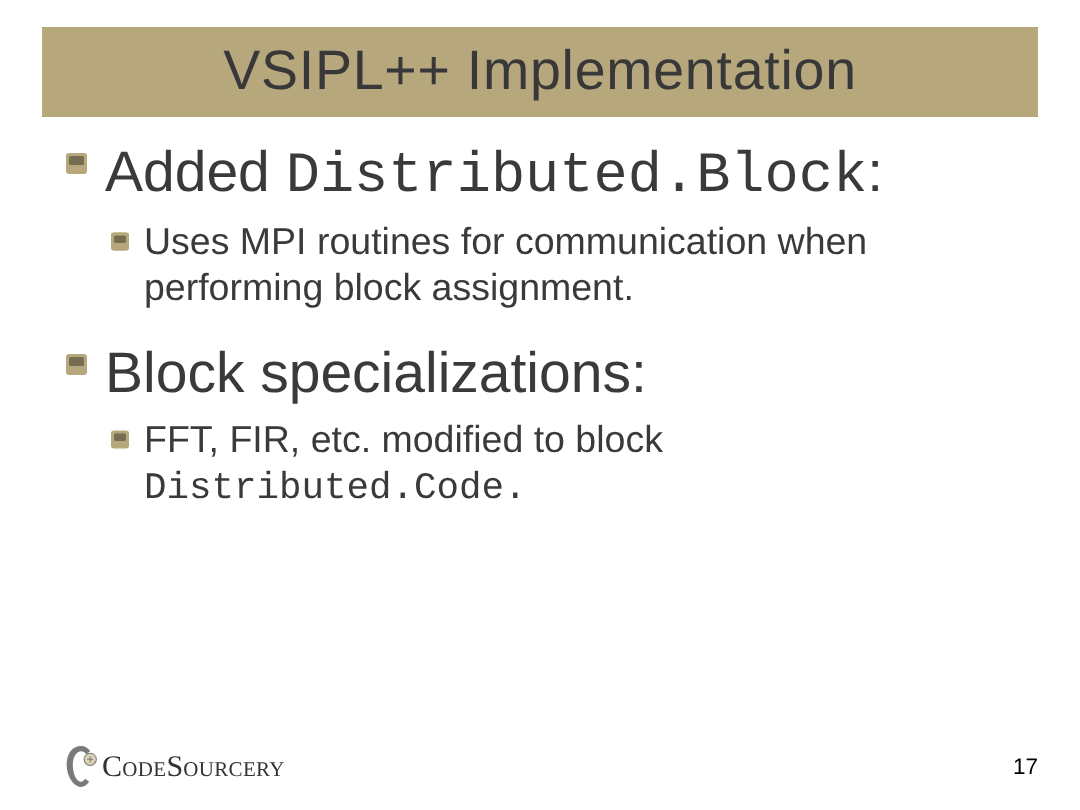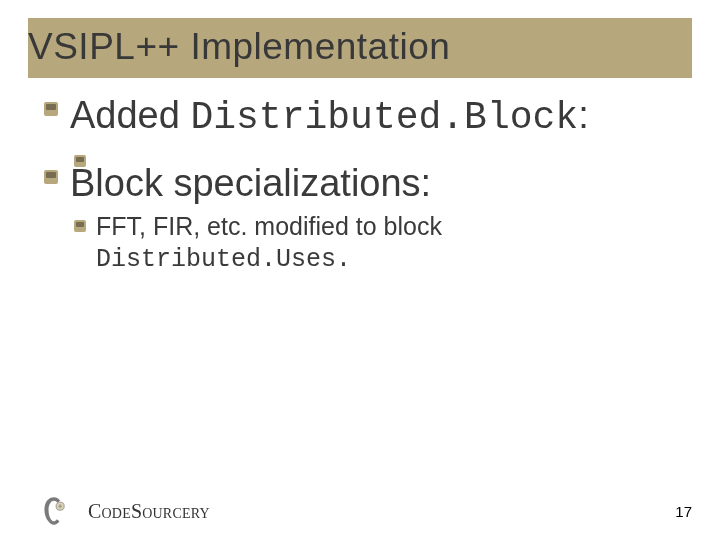--- a/index.html
+++ b/index.html
@@ -10,20 +10,21 @@
     background: #ffffff;
     font-family: Verdana, Geneva, sans-serif;
     color: #3a3a3a;
     overflow: hidden;
     position: relative;
   }
   .title-band {
     background: #b6a77d;
     margin: 18px 28px 0 28px;
     padding: 8px 0 10px 0;
+    text-align: center;
   }
   .title-band h1 {
     margin: 0;
     font-weight: normal;
     font-size: 37px;
     color: #383838;
     letter-spacing: 0.5px;
   }
   .content {
     margin: 14px 44px 0 44px;
@@ -96,21 +97,21 @@
     bottom: 6px;
     font-size: 15px;
     color: #000000;
   }
   .logo {
     position: absolute;
     left: 40px;
     bottom: 0;
     display: flex;
     align-items: center;
-    gap: 20px;
+    gap: 0;
   }
   .logo svg {
     width: 28px;
     height: 30px;
   }
   .logo-text {
     font-family: Georgia, 'Times New Roman', serif;
     font-size: 20px;
     color: #333;
     letter-spacing: 0.2px;
@@ -130,29 +131,33 @@
 
   <div class="l1">
     <span class="bullet"></span>
     <span>Added </span><span class="mono">Distributed.Block</span><span>:</span>
   </div>
 
   <div class="l2">
     <span class="bullet"></span>
   </div>
 
+  <div class="l2">
+    <span class="bullet"></span>
+    <span>Uses MPI routines for communication when performing block assignment.</span>
+  </div>
 
   <div class="l1" style="margin-top:18px;">
     <span class="bullet"></span>
     <span>Block specializations:</span>
   </div>
 
   <div class="l2">
     <span class="bullet"></span>
-    <span>FFT, FIR, etc. modified to block </span><span class="mono">Distributed.Uses.</span><span></span>
+    <span>FFT, FIR, etc. modified to block </span><span class="mono">Distributed.Code.</span><span></span>
   </div>
 
 </div>
 
 <div class="footer">
   <div class="logo">
     <svg viewBox="0 0 40 44">
       <path d="M20 2 C12 2 6 9 6 20 C6 33 14 42 20 42 C23 42 26 40 28 37 L24 34 C23 36 21 37 20 37 C16 37 12 30 12 20 C12 12 16 7 20 7 C22 7 24 8 25 10 L29 7 C27 4 24 2 20 2 Z" fill="#7a7a7a"></path>
       <circle cx="29" cy="15" r="6" fill="#dcd2b4" stroke="#7a7a7a" stroke-width="1"></circle>
       <path d="M29 12 L29 18 M26 15 L32 15" stroke="#7a7a7a" stroke-width="1"></path>

